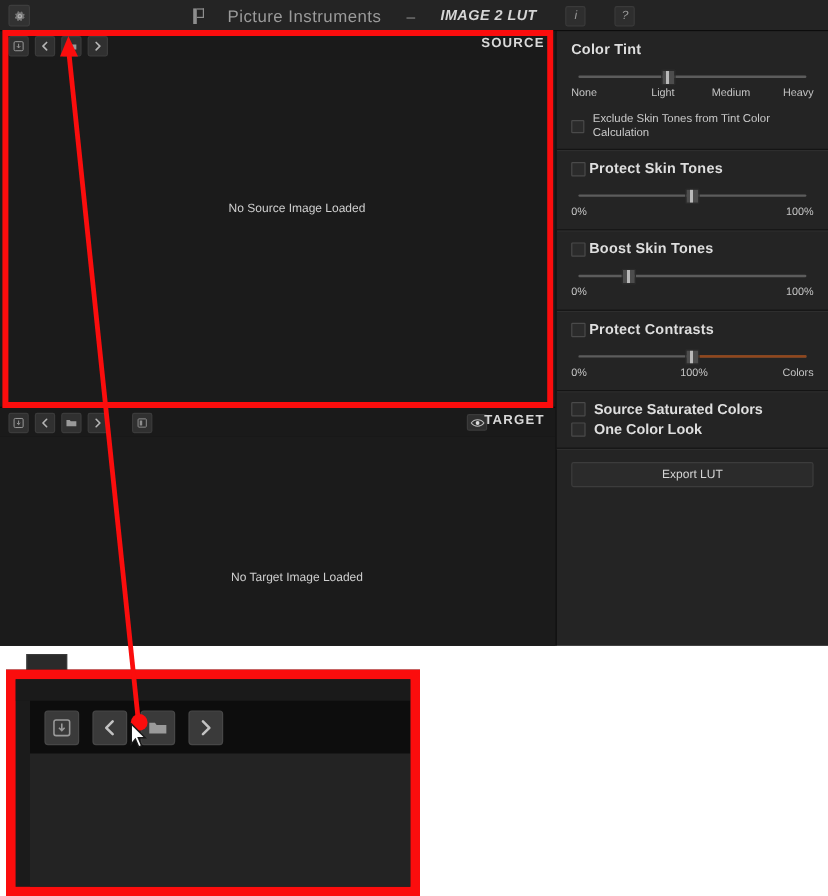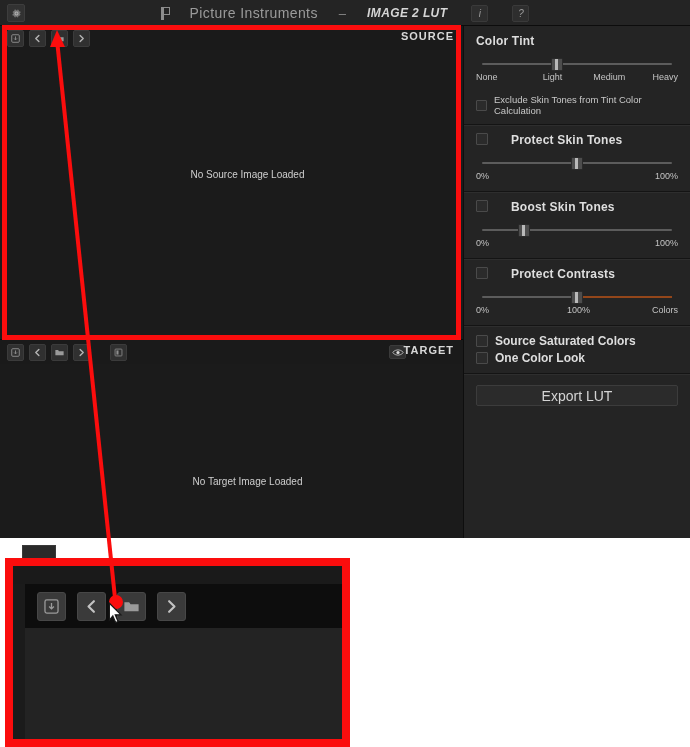--- a/index.html
+++ b/index.html
@@ -178,22 +178,22 @@
     box-shadow: 0 1px 0 #2e2e2e;
   }
   .sec-title {
     color: #dedede;
     font-size: 12px;
     font-weight: bold;
     letter-spacing: 0.2px;
   }
   .sec-title-row {
     display: flex;
-    align-items: flex-start;
-    gap: 23px;
+    align-items: flex-end;
+    gap: 3px;
   }
   .chk {
     width: 12px; height: 12px;
     background: #2b2b2b;
     border: 1px solid #4a4a4a;
     border-radius: 1px;
     flex: none;
   }
   .chk.small { width: 11px; height: 11px; }
 
@@ -249,21 +249,21 @@
   }
 
   #export-section { padding: 11px 12px; border-bottom: none; box-shadow: none; }
   #export-lut-button {
     width: 100%;
     height: 21px;
     background: #2b2b2b;
     border: 1px solid #3c3c3c;
     border-radius: 2px;
     color: #d4d4d4;
-    font-size: 14px;
+    font-size: 10px;
     display: flex;
     align-items: center;
     justify-content: center;
     text-align: center;
   }
 
   
   #highlight-box {
     position: absolute;
     left: 2px; top: 25px;

